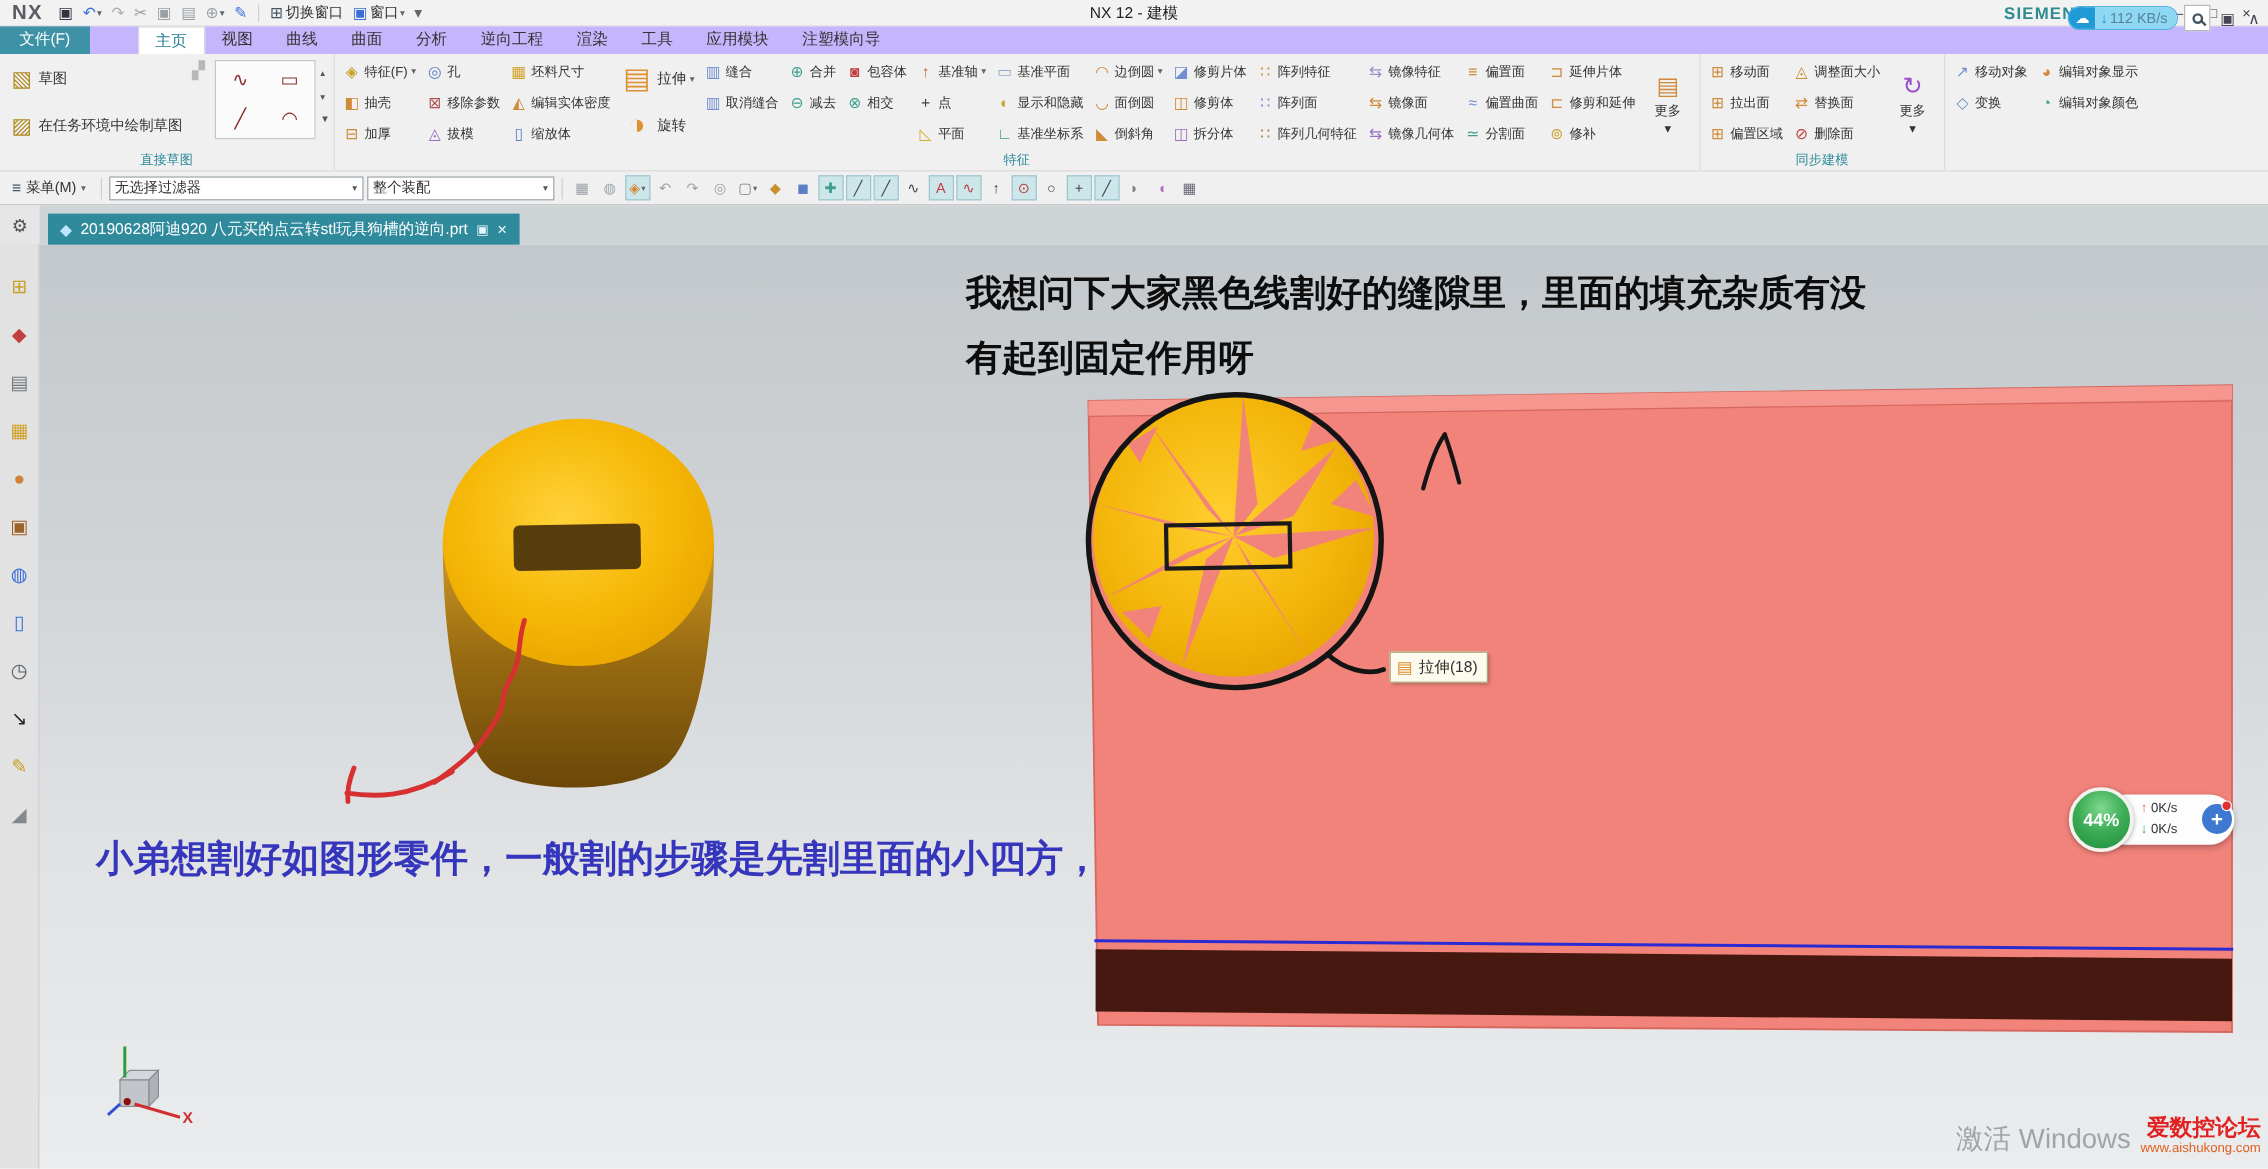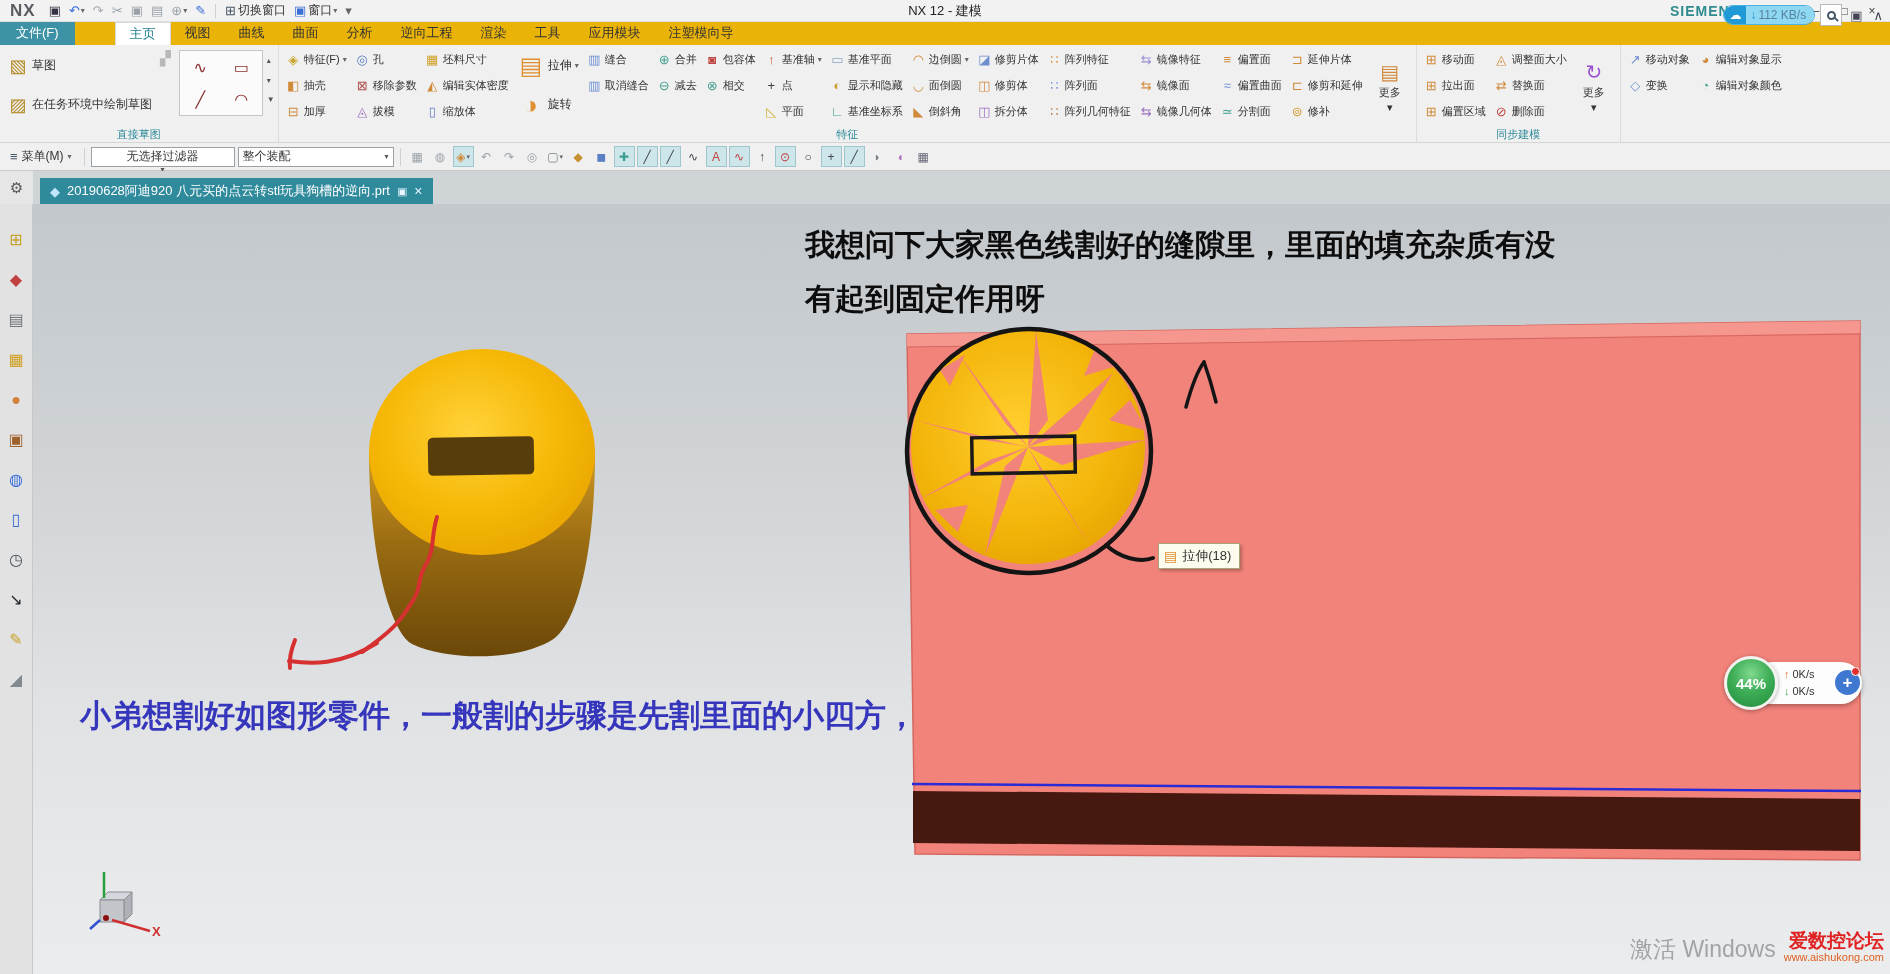--- a/index.html
+++ b/index.html
@@ -13,21 +13,21 @@
   .qat .qbtn { display:flex; align-items:center; height:20px; padding:0 3px; font-size:13px; }
   .qat .qbtn .dd { font-size:8px; color:#666; margin-left:1px; }
   .qat .qlabel { font-size:12px; color:#333; margin-left:2px; }
   .qsep { width:1px; height:14px; background:#d0d0d0; margin:0 4px; }
   .win-title { position:absolute; left:0; right:0; top:0; height:22px; display:flex; align-items:center; justify-content:center; font-size:13px; color:#222; pointer-events:none; }
   .brand { position:absolute; right:150px; top:3px; font-size:14px; font-weight:bold; color:#2e8b8f; letter-spacing:1px; }
   .winctl { position:absolute; right:4px; top:0; display:flex; }
   .winctl span { width:28px; height:22px; display:flex; align-items:center; justify-content:center; font-size:12px; color:#444; }
 
   
-  .menubar { position:absolute; left:0; top:22px; width:1890px; height:23px; background:#eab308; display:flex; align-items:flex-end; }
+  .menubar { position:absolute; left:0; top:22px; width:1890px; height:23px; background:#c4b5fd; display:flex; align-items:flex-end; }
   .file-tab { background:#3d93a5; color:#fff; font-size:13px; padding:3px 16px 4px; height:23px; display:flex; align-items:center; }
   .mtab { font-size:13px; color:#333; padding:3px 14px 4px; height:23px; display:flex; align-items:center; }
   .mtab.active { background:#fff; color:#1d7e8f; border:1px solid #d8d8d8; border-bottom:none; }
   .menubar-right { position:absolute; right:4px; top:4px; display:flex; align-items:center; gap:5px; z-index:30; }
   .net-pill { display:flex; align-items:center; height:20px; border-radius:10px; overflow:hidden; border:1px solid #49b2e0; }
   .net-pill .np-ico { background:#1f9ad6; color:#fff; font-size:12px; height:20px; display:flex; align-items:center; padding:0 5px; }
   .net-pill .np-txt { background:#8fd8f4; color:#57829b; font-size:12px; height:20px; display:flex; align-items:center; padding:0 8px 0 4px; gap:2px; }
   .net-pill .np-arrow { color:#1d8fc0; font-weight:bold; }
   .sq-btn { width:22px; height:22px; background:#fff; border:1px solid #b8b8b8; display:flex; align-items:center; justify-content:center; }
   .mag { width:9px; height:9px; border:2px solid #456; border-radius:50%; position:relative; }
@@ -483,21 +483,21 @@
       </div>
     </div>
 
   <div class="toolbar">
     <div class="menu-btn">
       <span class="ric">≡</span>
       <span>菜单(M)</span>
         <span class="dd" style="font-size:8px;color:#666;">▾</span>
     </div>
     <div class="tsep"></div>
-    <div class="combo" style="width:144px;flex-direction:column;">
+    <div class="combo" style="width:212px;">
       <span>无选择过滤器</span>
         <span style="font-size:8px;color:#555;">▾</span>
     </div>
     <div class="combo" style="width:156px;">
       <span>整个装配</span>
         <span style="font-size:8px;color:#555;">▾</span>
     </div>
     <div class="tsep"></div>
     <span id="ticons" style="display:flex;gap:2px;align-items:center;">
         <div class="ticon">

